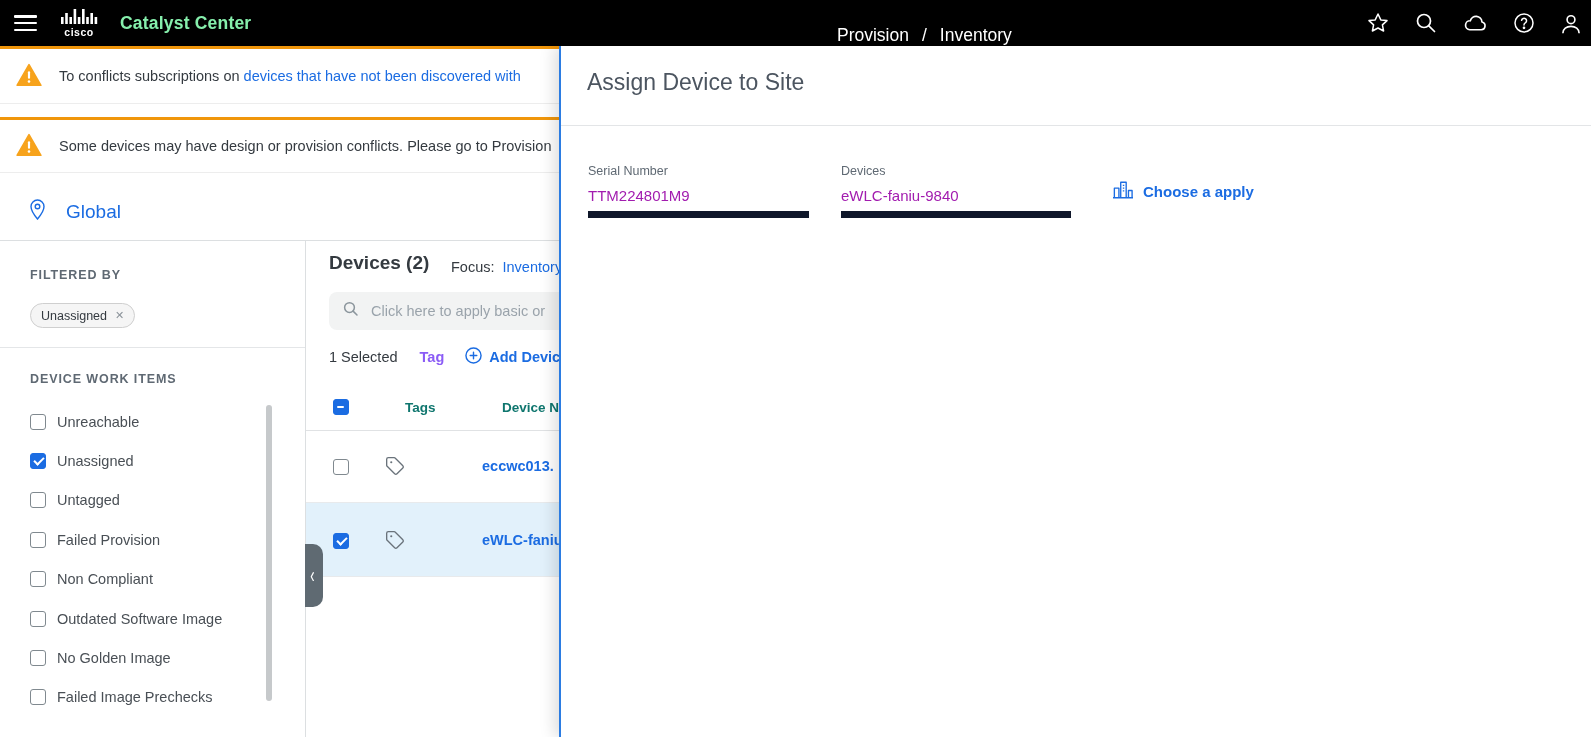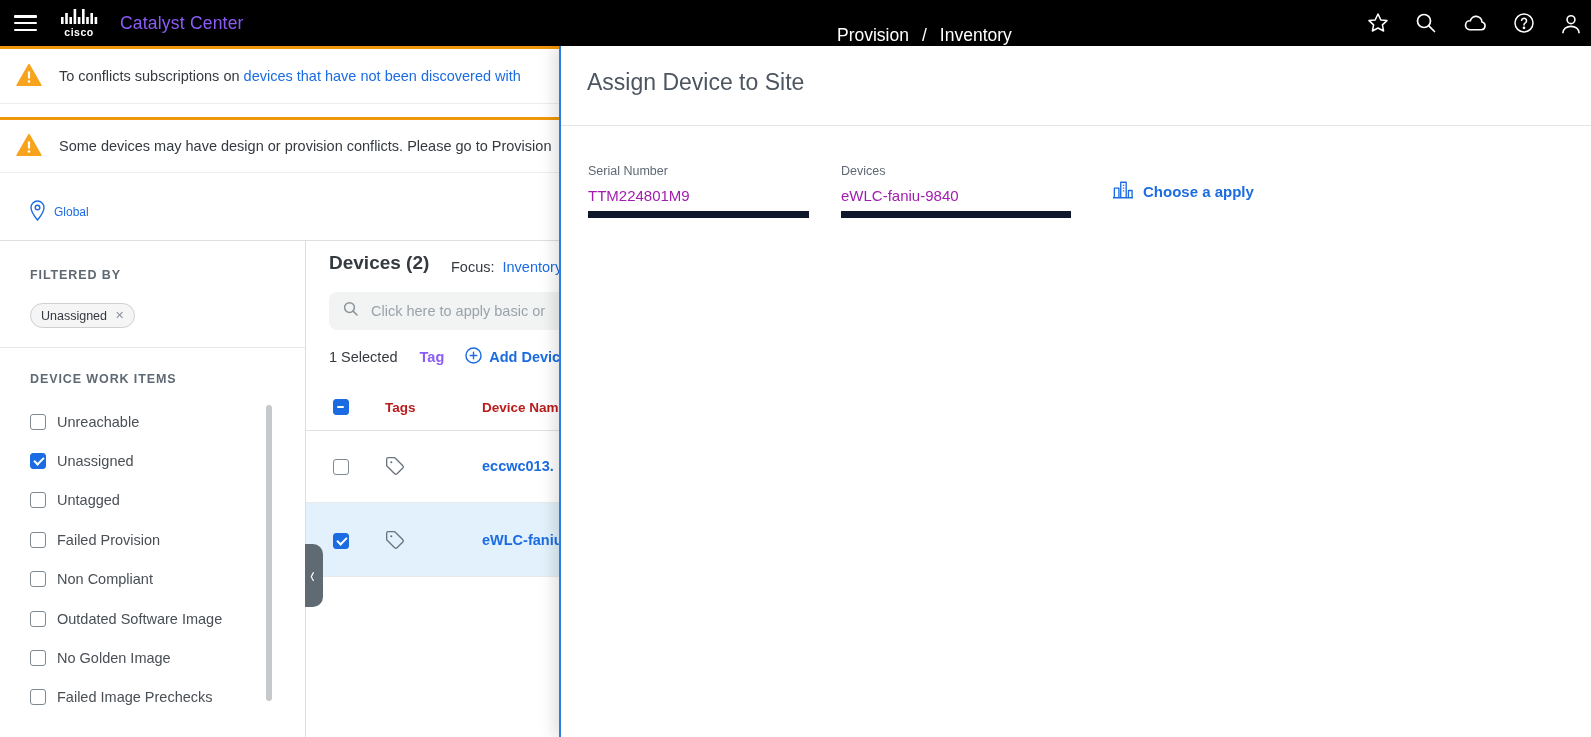--- a/index.html
+++ b/index.html
@@ -5,36 +5,36 @@
   * { margin:0; padding:0; box-sizing:border-box; }
   html,body { background:#fff; }
   body { font-family:"Liberation Sans", sans-serif; }
   .viewport { position:relative; width:1591px; height:737px; overflow:hidden; background:#fff; }
 
   
   .topbar { position:absolute; left:0; top:0; width:100%; height:46px; background:#000; z-index:30; }
   .hamburger { position:absolute; left:14px; top:15px; width:23px; height:16px; display:flex; flex-direction:column; justify-content:space-between; cursor:pointer; }
   .hamburger span { display:block; height:2.5px; background:#fff; border-radius:1px; }
   .cisco-logo { position:absolute; left:57px; top:7px; }
-  .brand { position:absolute; left:120px; top:0; height:28px; line-height:46px; color:#8b5cf6; font-size:17.5px; font-weight:normal; letter-spacing:.2px; }
+  .brand { position:absolute; left:120px; top:0; height:28px; line-height:46px; color:#86efac; font-size:17.5px; font-weight:bold; letter-spacing:.2px; }
   .breadcrumb { position:absolute; left:837px; top:0; height:46px; display:flex; align-items:flex-end; gap:13px; color:#fff; font-size:17.5px; }
   .breadcrumb .crumb { cursor:pointer; }
   .tb-icon { position:absolute; top:11px; width:24px; height:24px; cursor:pointer; }
   .tb-star { left:1366px; } .tb-search { left:1414px; } .tb-cloud { left:1463px; } .tb-help { left:1512px; } .tb-user { left:1558px; }
 
   
   .banner { position:absolute; left:0; width:100%; background:#fff; border-top:3px solid #f0960b; border-bottom:1px solid #ededed; display:flex; align-items:center; padding-left:16px; gap:17px; font-size:14.5px; color:#343a40; z-index:1; }
   .banner-1 { top:46px; height:58px; }
   .banner-2 { top:117px; height:56px; }
   .warn-icon { flex:none; }
   .banner-text { white-space:nowrap; }
   .banner-link { color:#1b6ce2; cursor:pointer; }
 
   
-  .global-row { position:absolute; left:30px; top:196px; height:32px; display:flex; align-items:center; gap:9px; color:#1b6ce2; font-size:12px; cursor:pointer; z-index:1; }
+  .global-row { position:absolute; left:30px; top:196px; height:32px; display:flex; align-items:center; gap:21px; color:#1b6ce2; font-size:19px; cursor:pointer; z-index:1; }
 
   .divider-h { position:absolute; left:0; top:240px; width:100%; height:1px; background:#dcdfe1; z-index:1; }
   .left-col-border { position:absolute; left:305px; top:241px; bottom:0; width:1px; background:#dcdfe1; z-index:1; }
 
   
   .section-title { position:absolute; left:30px; font-size:12.5px; font-weight:bold; color:#5f6973; letter-spacing:.9px; z-index:1; }
   .t-filtered { top:268px; }
   .t-workitems { top:372px; }
   .chip { position:absolute; left:30px; top:303px; height:25px; display:inline-flex; align-items:center; gap:8px; padding:0 10px; border:1px solid #cfcfcf; border-radius:13px; background:#f5f5f5; font-size:12.5px; color:#343a40; cursor:pointer; z-index:1; }
   .chip-x { color:#8a9299; font-size:11px; line-height:1; cursor:pointer; }
@@ -60,21 +60,21 @@
   .search-box { position:absolute; left:329px; top:292px; width:430px; height:38px; background:#f2f3f3; border-radius:8px; display:flex; align-items:center; padding:0 13px; gap:11px; z-index:1; }
   .search-box input { border:none; outline:none; background:transparent; font-family:"Liberation Sans",sans-serif; font-size:14.5px; color:#343a40; width:100%; }
   .search-box input::placeholder { color:#9aa3ab; }
   .list-toolbar { position:absolute; left:329px; top:347px; display:flex; align-items:center; font-size:14.5px; color:#343a40; z-index:1; }
   .sel-count { margin-right:22px; }
   .tag-action { color:#8b5cf6; font-weight:bold; margin-right:21px; cursor:pointer; }
   .add-device { display:flex; align-items:center; gap:7px; color:#1b6ce2; font-weight:bold; cursor:pointer; }
 
   .tbl-header { position:absolute; left:306px; top:384px; width:700px; height:47px; border-bottom:1px solid #e0e2e4; z-index:1; background:#fff; }
   .hdr-cb { position:absolute; left:27px; top:15px; }
-  .colh { position:absolute; top:16px; font-size:13.5px; font-weight:bold; color:#b91c1c; }
+  .colh { position:absolute; top:16px; font-size:13.5px; font-weight:bold; color:#0f766e;margin-left:20px; }
   .colh-tags { left:79px; }
   .colh-name { left:176px; }
 
   .drow { position:absolute; left:306px; width:700px; height:72px; border-bottom:1px solid #e8eaec; background:#fff; z-index:1; }
   .drow-1 { top:431px; }
   .drow-2 { top:503px; height:74px; }
   .drow.checked { background:#e2f1fb; }
   .row-cb { position:absolute; left:27px; top:28px; }
   .drow-2 .row-cb { top:30px; }
   .row-tag { position:absolute; left:79px; top:25px; }

